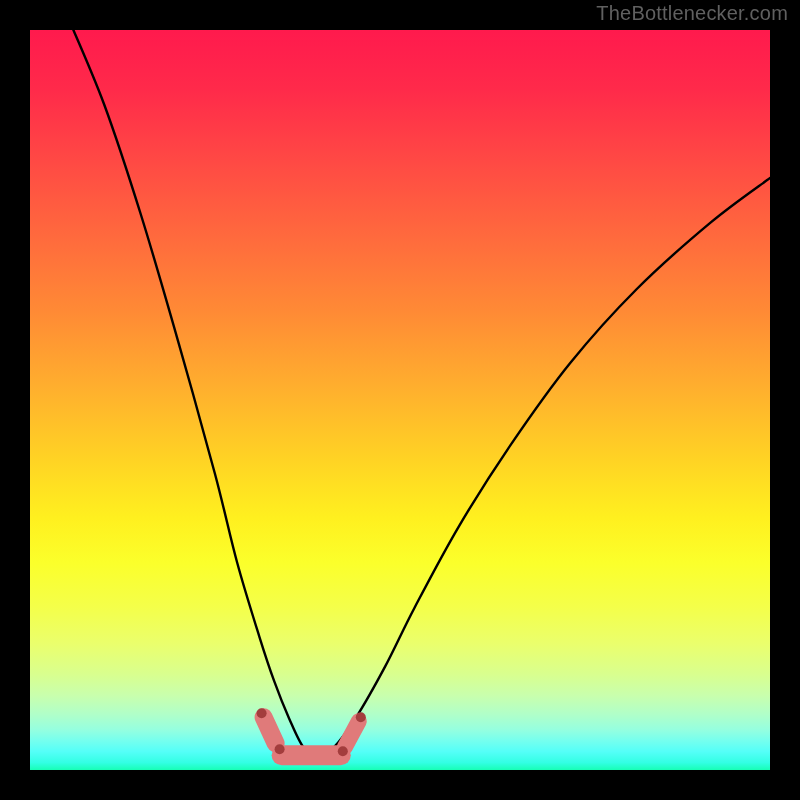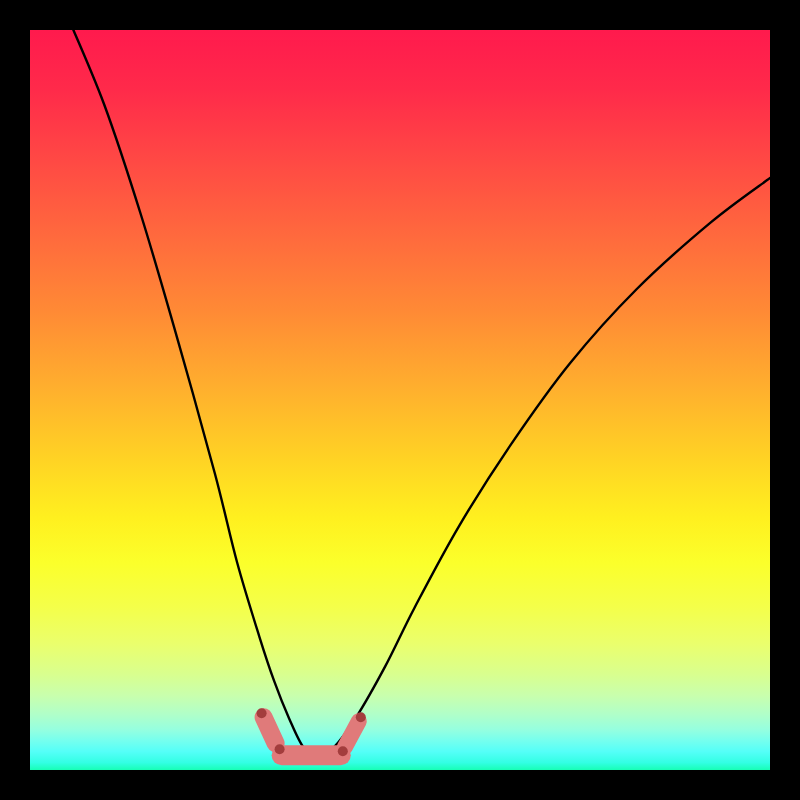--- a/index.html
+++ b/index.html
@@ -59,20 +59,21 @@
     font-size: 20px;
     color: #606060;
     font-weight: 500;
     letter-spacing: 0.2px;
   }
 </style>
 </head>
 <body>
 
 <div class="frame">
+  <div class="watermark">TheBottlenecker.com</div>
 
   <div class="plot-area">
     <div class="gradient"></div>
 
     <svg class="svg-layer" viewBox="0 0 740 740" preserveAspectRatio="none">
       <path id="curvePath" fill="none" stroke="#000000" stroke-width="2.4" stroke-linecap="round" d="M 37 -14.800000000000068 C 43.166666666666664 -5.684341886080802e-14 61.666666666666664 40.69999999999999 74 74 C 86.33333333333333 107.30000000000001 98.66666666666667 145.53333333333333 111 185 C 123.33333333333333 224.46666666666667 135.66666666666666 267.6333333333333 148 310.8 C 160.33333333333334 353.9666666666667 175.13333333333333 407 185 444 C 194.86666666666667 481 199.8 505.66666666666663 207.20000000000002 532.8 C 214.60000000000002 559.9333333333333 223.23333333333335 587.0666666666666 229.4 606.8 C 235.56666666666666 626.5333333333333 239.26666666666668 637.6333333333333 244.20000000000002 651.2 C 249.13333333333335 664.7666666666668 254.06666666666666 677.1 259 688.2 C 263.93333333333334 699.3000000000001 268.8666666666667 711.6333333333333 273.8 717.8 C 278.73333333333335 723.9666666666666 283.6666666666667 725.2 288.6 725.2 C 293.53333333333336 725.2 297.2333333333333 723.9666666666666 303.4 717.8 C 309.56666666666666 711.6333333333333 316.9666666666667 701.7666666666667 325.6 688.2 C 334.23333333333335 674.6333333333334 345.3333333333333 654.9 355.2 636.4 C 365.06666666666666 617.9 372.4666666666667 600.6333333333334 384.8 577.2 C 397.1333333333333 553.7666666666667 413.16666666666663 522.9333333333333 429.2 495.79999999999995 C 445.23333333333335 468.66666666666663 462.5 441.5333333333333 481 414.4 C 499.5 387.26666666666665 519.2333333333332 358.8999999999999 540.1999999999999 332.99999999999994 C 561.1666666666666 307.09999999999997 583.3666666666666 282.43333333333334 606.8 259 C 630.2333333333333 235.56666666666666 658.6 210.89999999999998 680.8000000000001 192.39999999999998 C 703.0000000000001 173.89999999999998 730.1333333333333 155.4 740 148"></path>
       <g id="bandGroup">
           <path d="M 233.60000000000002 687.2 L 245.60000000000002 713.2" stroke="#e07a7a" stroke-width="18" stroke-linecap="round" fill="none"></path>
           <path d="M 251.60000000000002 725.2 L 310.8 725.2" stroke="#e07a7a" stroke-width="20" stroke-linecap="round" fill="none"></path>
           <path d="M 314.8 717.2 L 328.8 691.2" stroke="#e07a7a" stroke-width="16" stroke-linecap="round" fill="none"></path>

